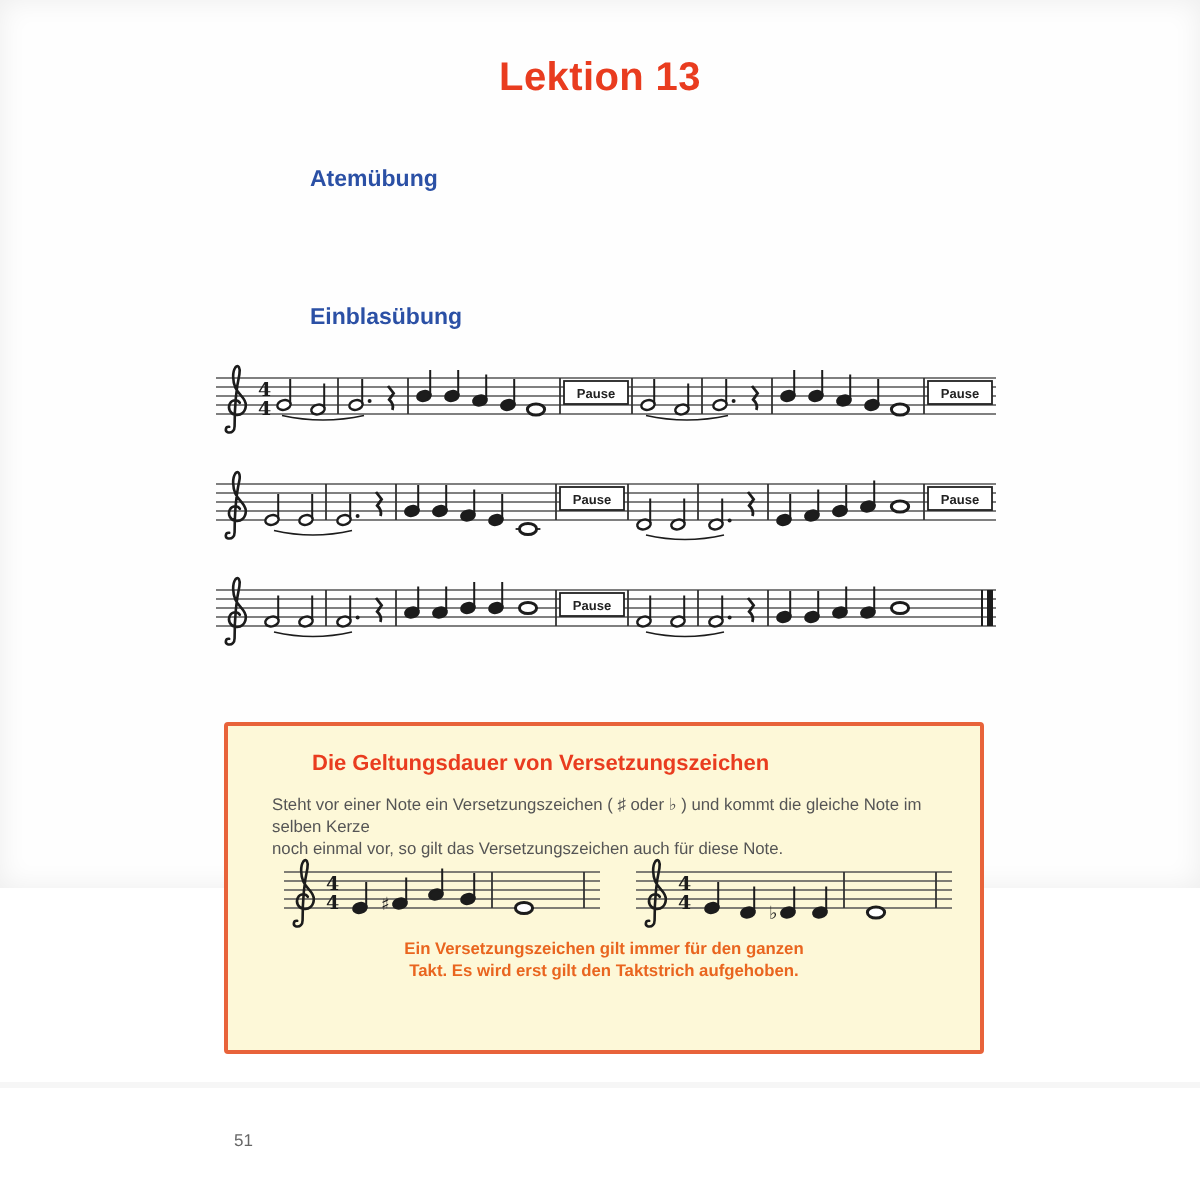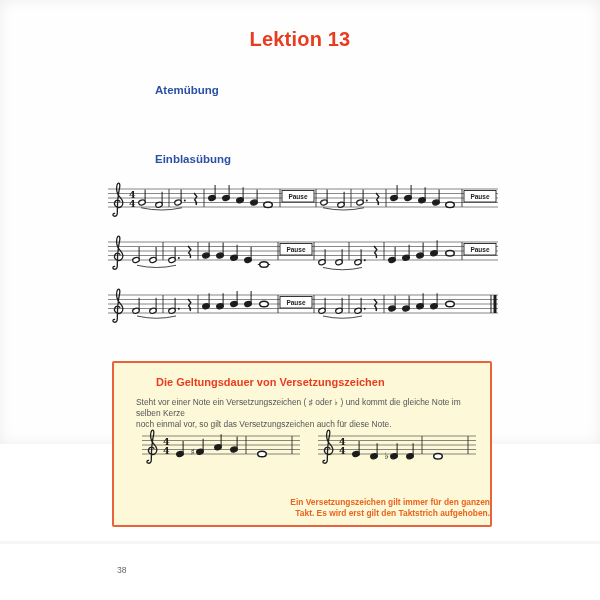--- a/index.html
+++ b/index.html
@@ -36,21 +36,21 @@
     position:absolute;left:22px;top:13px;font-size:11px;font-weight:bold;
     color:var(--accent);
     margin-left:20px;
   }
   .box-body{
     position:absolute;left:22px;top:34px;width:340px;font-size:8.4px;
     line-height:11px;color:#555;
   }
   .box-example{position:absolute;top:60px;}
   .box-note{
-    position:absolute;left:0;top:134px;width:100%;text-align:right;
+    position:absolute;left:0;top:106px;width:100%;text-align:center;
     font-size:8.4px;line-height:10.5px;font-weight:bold;color:var(--boxnote);
   }
   .page-number{
     position:absolute;left:117px;top:565px;font-size:8.5px;color:#666;
   }
   .bottom-shade{
     position:absolute;left:0;top:541px;width:600px;height:3px;
     background:rgba(0,0,0,0.035);
   }
   svg text{font-family:"Liberation Sans","DejaVu Sans",sans-serif;}
@@ -286,15 +286,15 @@
           <ellipse cx="120" cy="33.25" rx="4.3" ry="2.8" fill="#fff" stroke="#1c1c1c" stroke-width="1.5"></ellipse>
           <line x1="150" y1="13" x2="150" y2="31" stroke="#333" stroke-width="0.9"></line>
         </svg></div>
     <div class="box-note">
       <div>Ein Versetzungszeichen gilt immer für den ganzen</div>
       <div>Takt. Es wird erst gilt den Taktstrich aufgehoben.</div>
     </div>
   </div>
 
   <div class="bottom-shade"></div>
-  <div class="page-number">38</div>
+  <div class="page-number">51</div>
 
 </div>
 
 </body></html>

